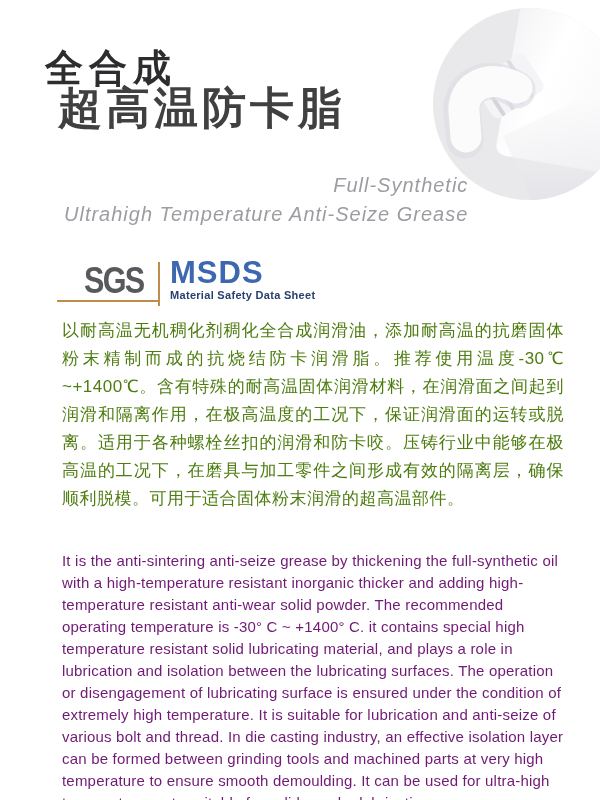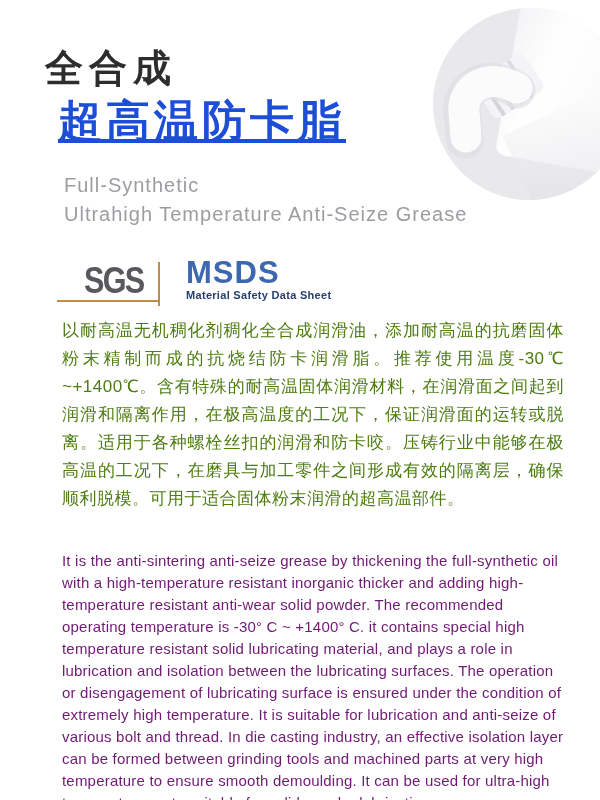--- a/index.html
+++ b/index.html
@@ -23,35 +23,35 @@
   }
   .product-circle svg { display:block; }
 
   
   .title-cn1 {
     position:absolute; left:45px; top:46px;
     font-size:38px; font-weight:600; letter-spacing:6px;
     color:#2d2d2f; line-height:1.2;
   }
   .title-cn2 {
-    position:absolute; left:58px; top:96px;
+    position:absolute; left:58px; top:83px;
     font-size:44px; font-weight:700; letter-spacing:4px;
-    color:#1d4ed8; line-height:1.15;text-decoration:underline;
+    color:#404040; line-height:1.15;
   }
   .subtitle {
     position:absolute; left:64px; top:171px;
-    font-size:20px; letter-spacing:1px;
-    color:#9c9da1; line-height:29px; font-weight:500;
+    font-size:20px; font-style:italic; letter-spacing:1px;
+    color:#9c9da1; line-height:29px; font-weight:500;text-align:right;
   }
   .subtitle span { display:block; }
 
   
   .logos {
     position:absolute; left:84px; top:252px;
-    display:flex; align-items:flex-end; gap:26px;
+    display:flex; align-items:flex-end; gap:10px;
     height:54px;
   }
   .cert { position:relative; }
   .cert-sgs { padding:0 6px 8px 0; }
   .sgs-text {
     display:inline-block;
     font-size:36px; font-weight:700; letter-spacing:-2px;
     color:#58595d;
     transform:scaleX(.85); transform-origin:left bottom;
     line-height:.95;

